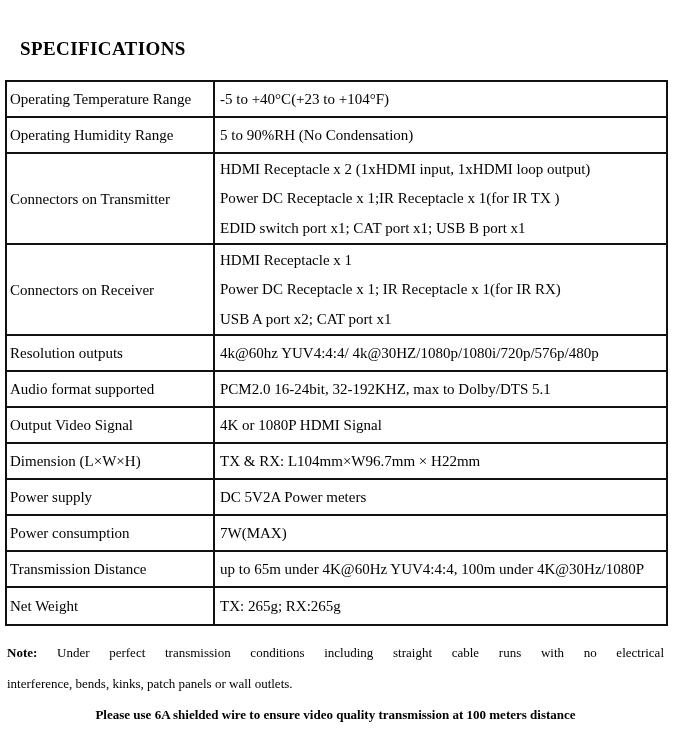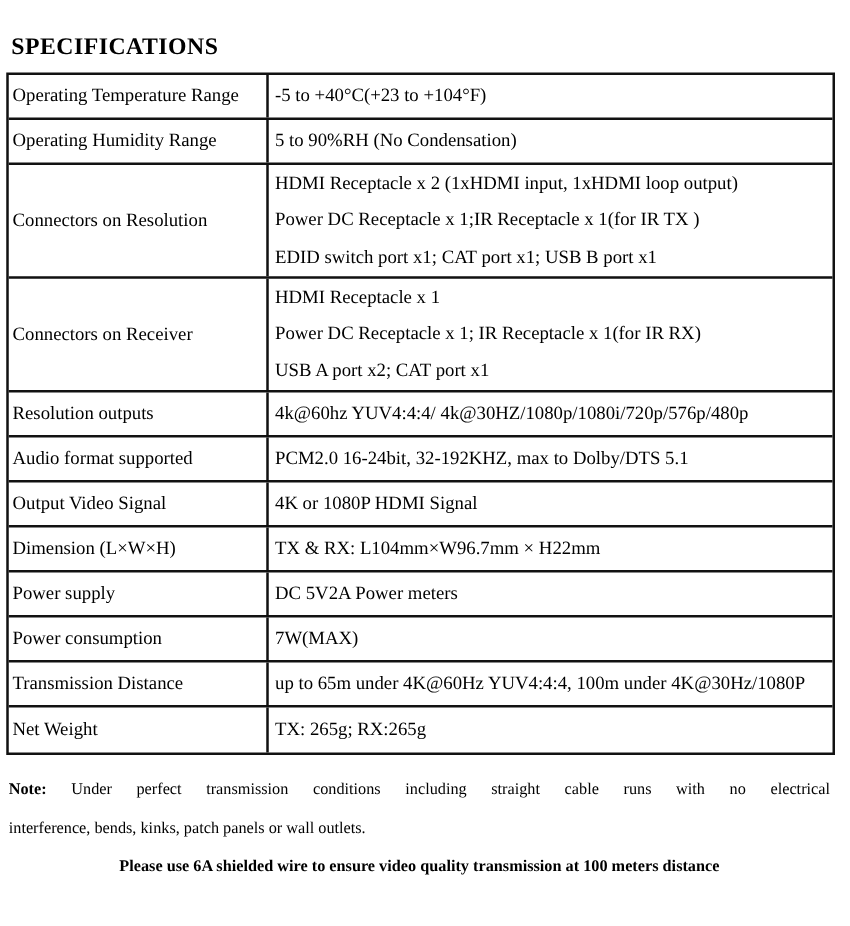--- a/index.html
+++ b/index.html
@@ -11,21 +11,21 @@
     font-family: "Liberation Serif", "DejaVu Serif", serif;
     color: #000000;
     overflow: hidden;
   }
   .page {
     position: relative;
     width: 680px;
     height: 741px;
   }
   .title {
-    margin: 2px;
+    margin: 13px;
     padding: 25px 0 7px 7px;
     font-size: 19px;
     font-weight: bold;
     letter-spacing: 0.4px;
     font-family: "Liberation Serif", "DejaVu Serif", serif;
   }
   .spec-table {
     margin-left: 5px;
     width: 663px;
     border: 2px solid #111111;
@@ -110,21 +110,21 @@
     </div>
 
     <div class="spec-row single">
       <div class="label-cell">Operating Humidity Range</div>
       <div class="value-cell">
         <div class="value-line">5 to 90%RH (No Condensation)</div>
       </div>
     </div>
 
     <div class="spec-row tall">
-      <div class="label-cell">Connectors on Resolution</div>
+      <div class="label-cell">Connectors on Transmitter</div>
       <div class="value-cell">
         <div class="value-line">HDMI Receptacle x 2 (1xHDMI input, 1xHDMI loop output)</div>
         <div class="value-line">Power DC Receptacle x 1;IR Receptacle x 1(for IR TX )</div>
         <div class="value-line">EDID switch port x1; CAT port x1; USB B port x1</div>
       </div>
     </div>
 
     <div class="spec-row tall">
       <div class="label-cell">Connectors on Receiver</div>
       <div class="value-cell">

